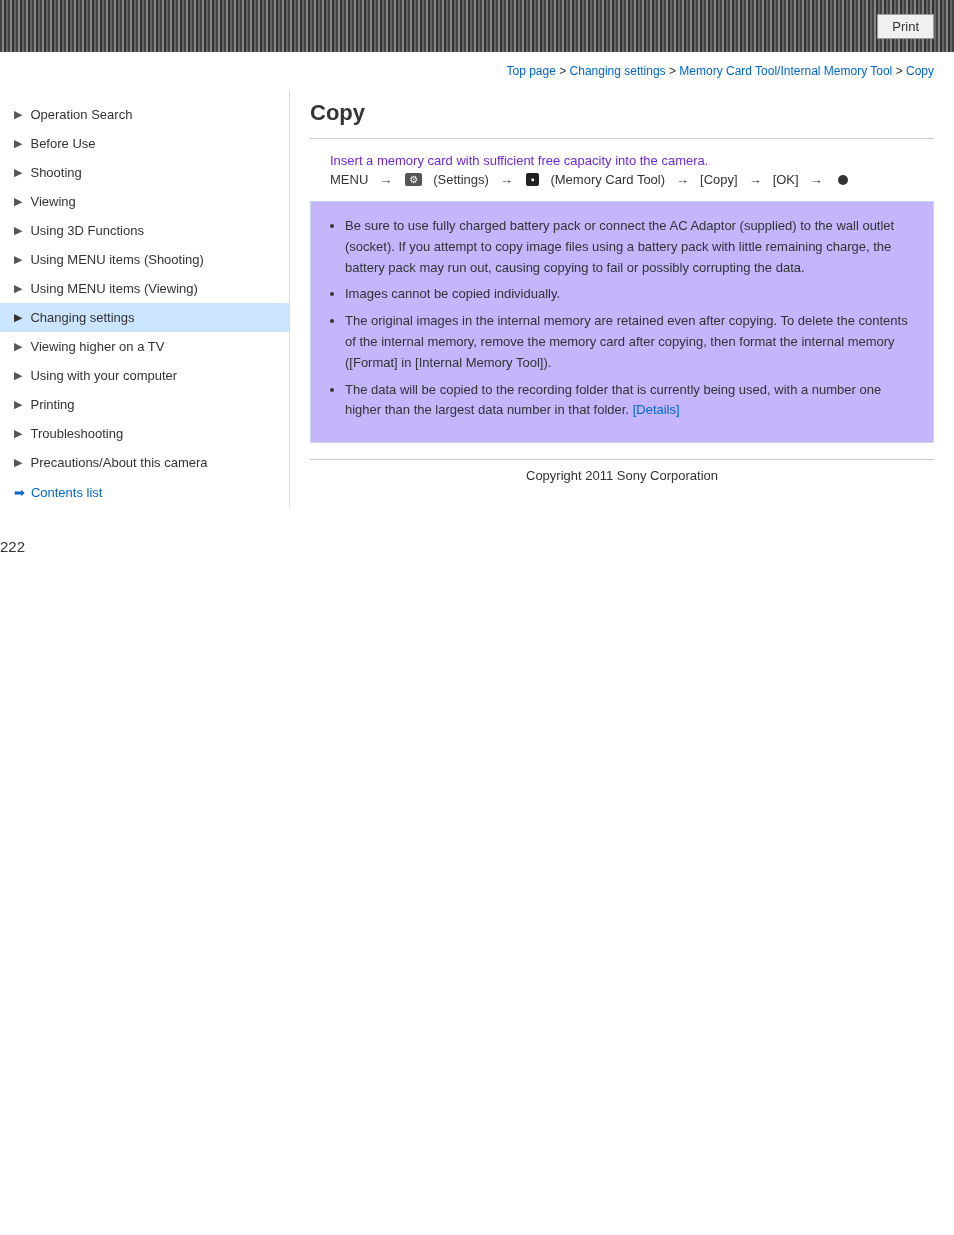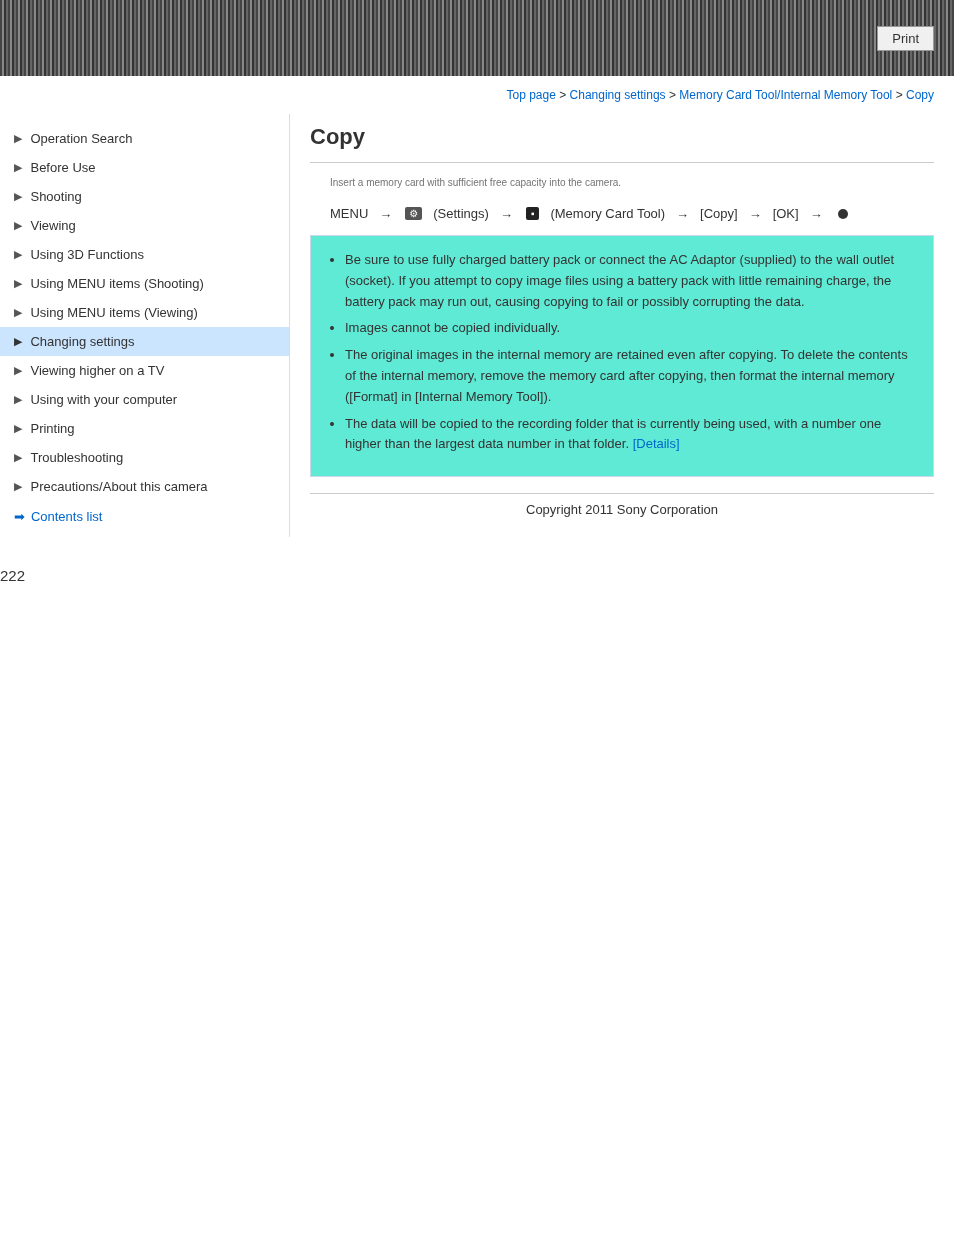--- a/index.html
+++ b/index.html
@@ -14,21 +14,21 @@
 
     
     .header-bar {
       background: repeating-linear-gradient(
         90deg,
         #444 0px, #444 2px,
         #888 2px, #888 4px,
         #333 4px, #333 6px,
         #666 6px, #666 8px
       );
-      height: 76px;
+      height: 52px;
       position: relative;
       display: flex;
       align-items: center;
       justify-content: flex-end;
       padding-right: 20px;
     }
     .print-button {
       background: #f0f0f0;
       border: 1px solid #999;
       padding: 4px 14px;
@@ -113,24 +113,24 @@
       border-bottom: 1px solid #ccc;
       margin-bottom: 14px;
     }
 
     .intro-text {
       font-size: 13px;
       margin-bottom: 8px;
     }
 
     .insert-instruction {
-      font-size: 10px;
+      font-size: 13px;
       margin-left: 20px;
-      margin-bottom: 18px;
-      color: #737373;
+      margin-bottom: 4px;
+      color: #6d28d9;
     }
 
     .menu-instruction {
       font-size: 13px;
       margin-left: 20px;
       margin-bottom: 14px;
       display: flex;
       align-items: center;
       flex-wrap: wrap;
       gap: 9px;
@@ -162,21 +162,21 @@
       display: inline-block;
       width: 10px;
       height: 10px;
       background: #333;
       border-radius: 50%;
       margin-left: 4px;
     }
 
     
     .notes-box {
-      background: #5eead4;
+      background: #c4b5fd;
       border: 1px solid #c8d8e8;
       padding: 14px 16px;
       margin-bottom: 16px;
       font-size: 13px;
       line-height: 1.6;
     }
     .notes-box ul {
       list-style: disc;
       padding-left: 18px;
     }

